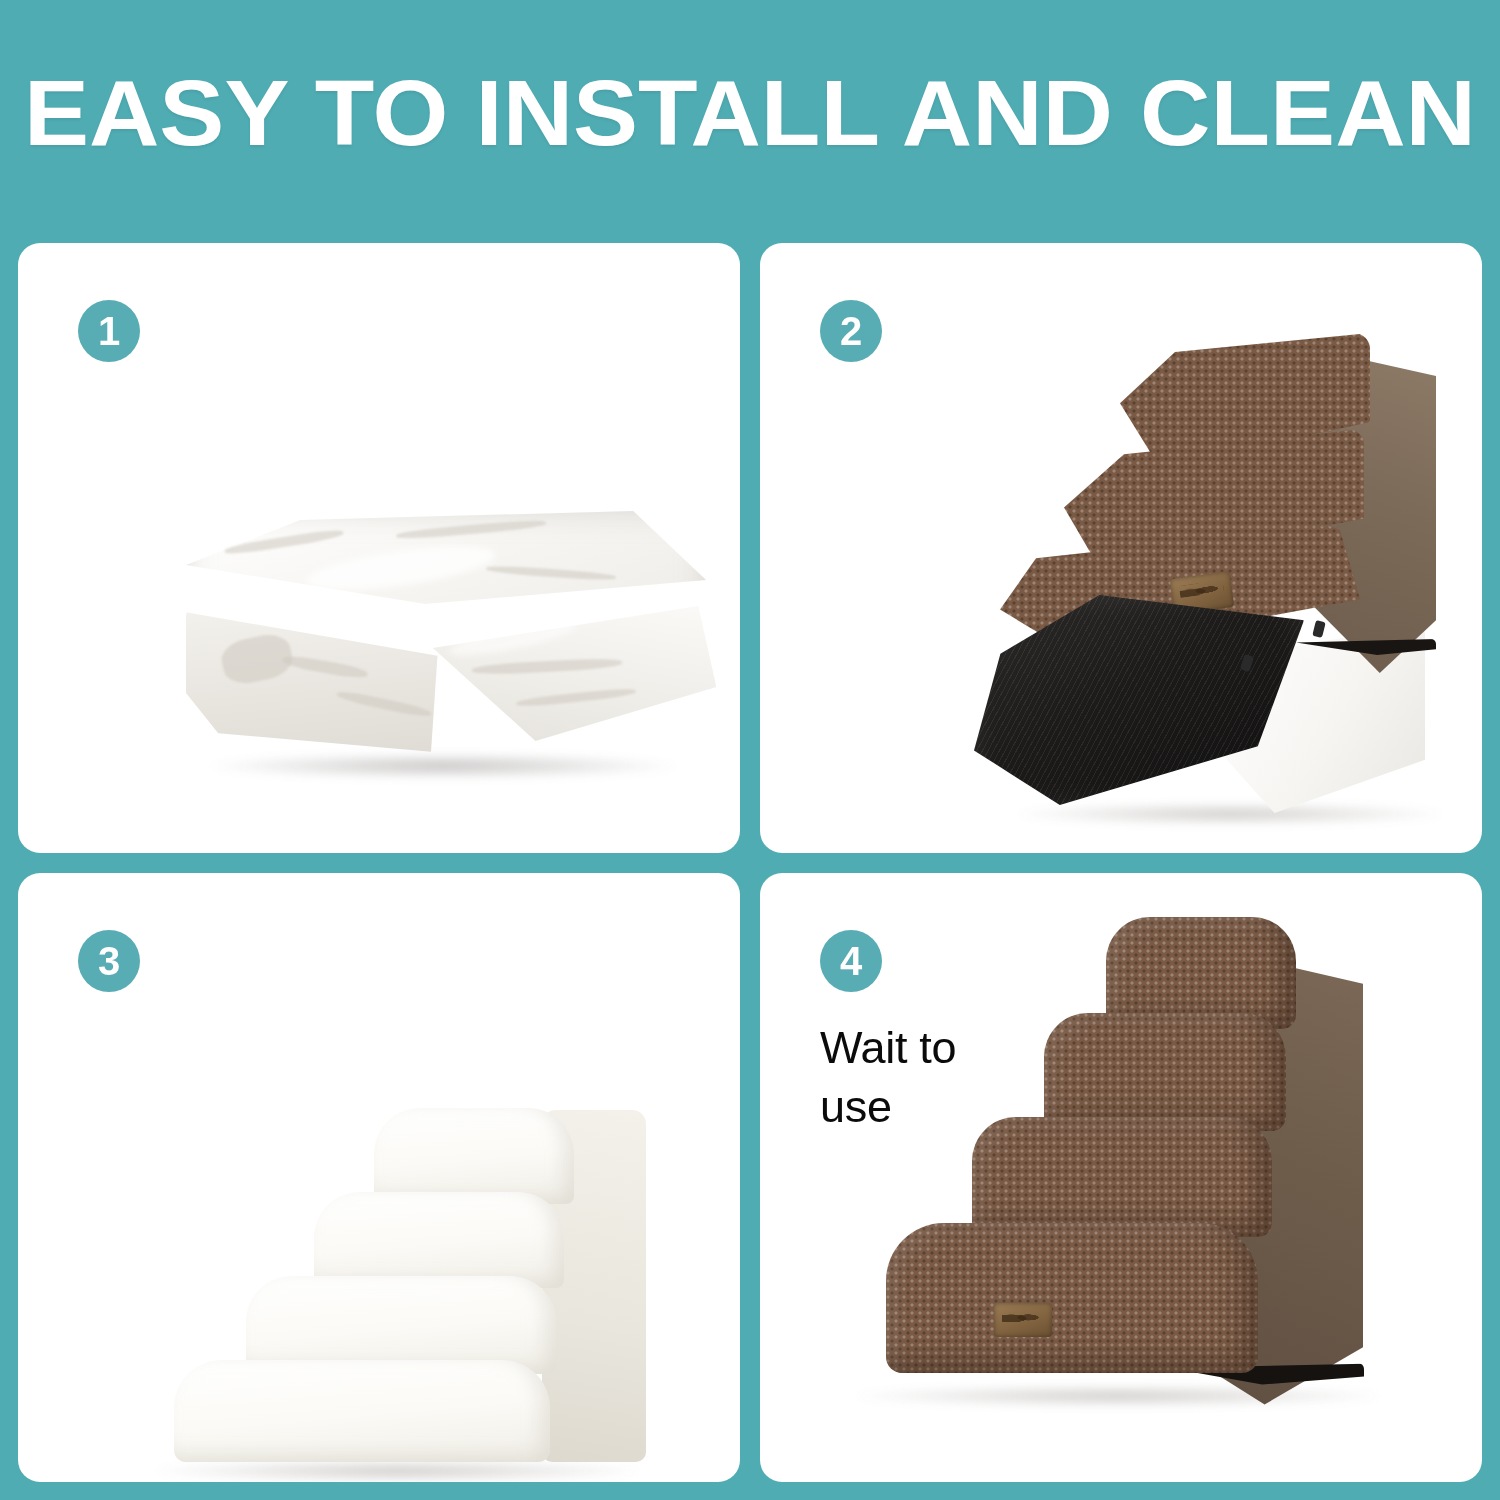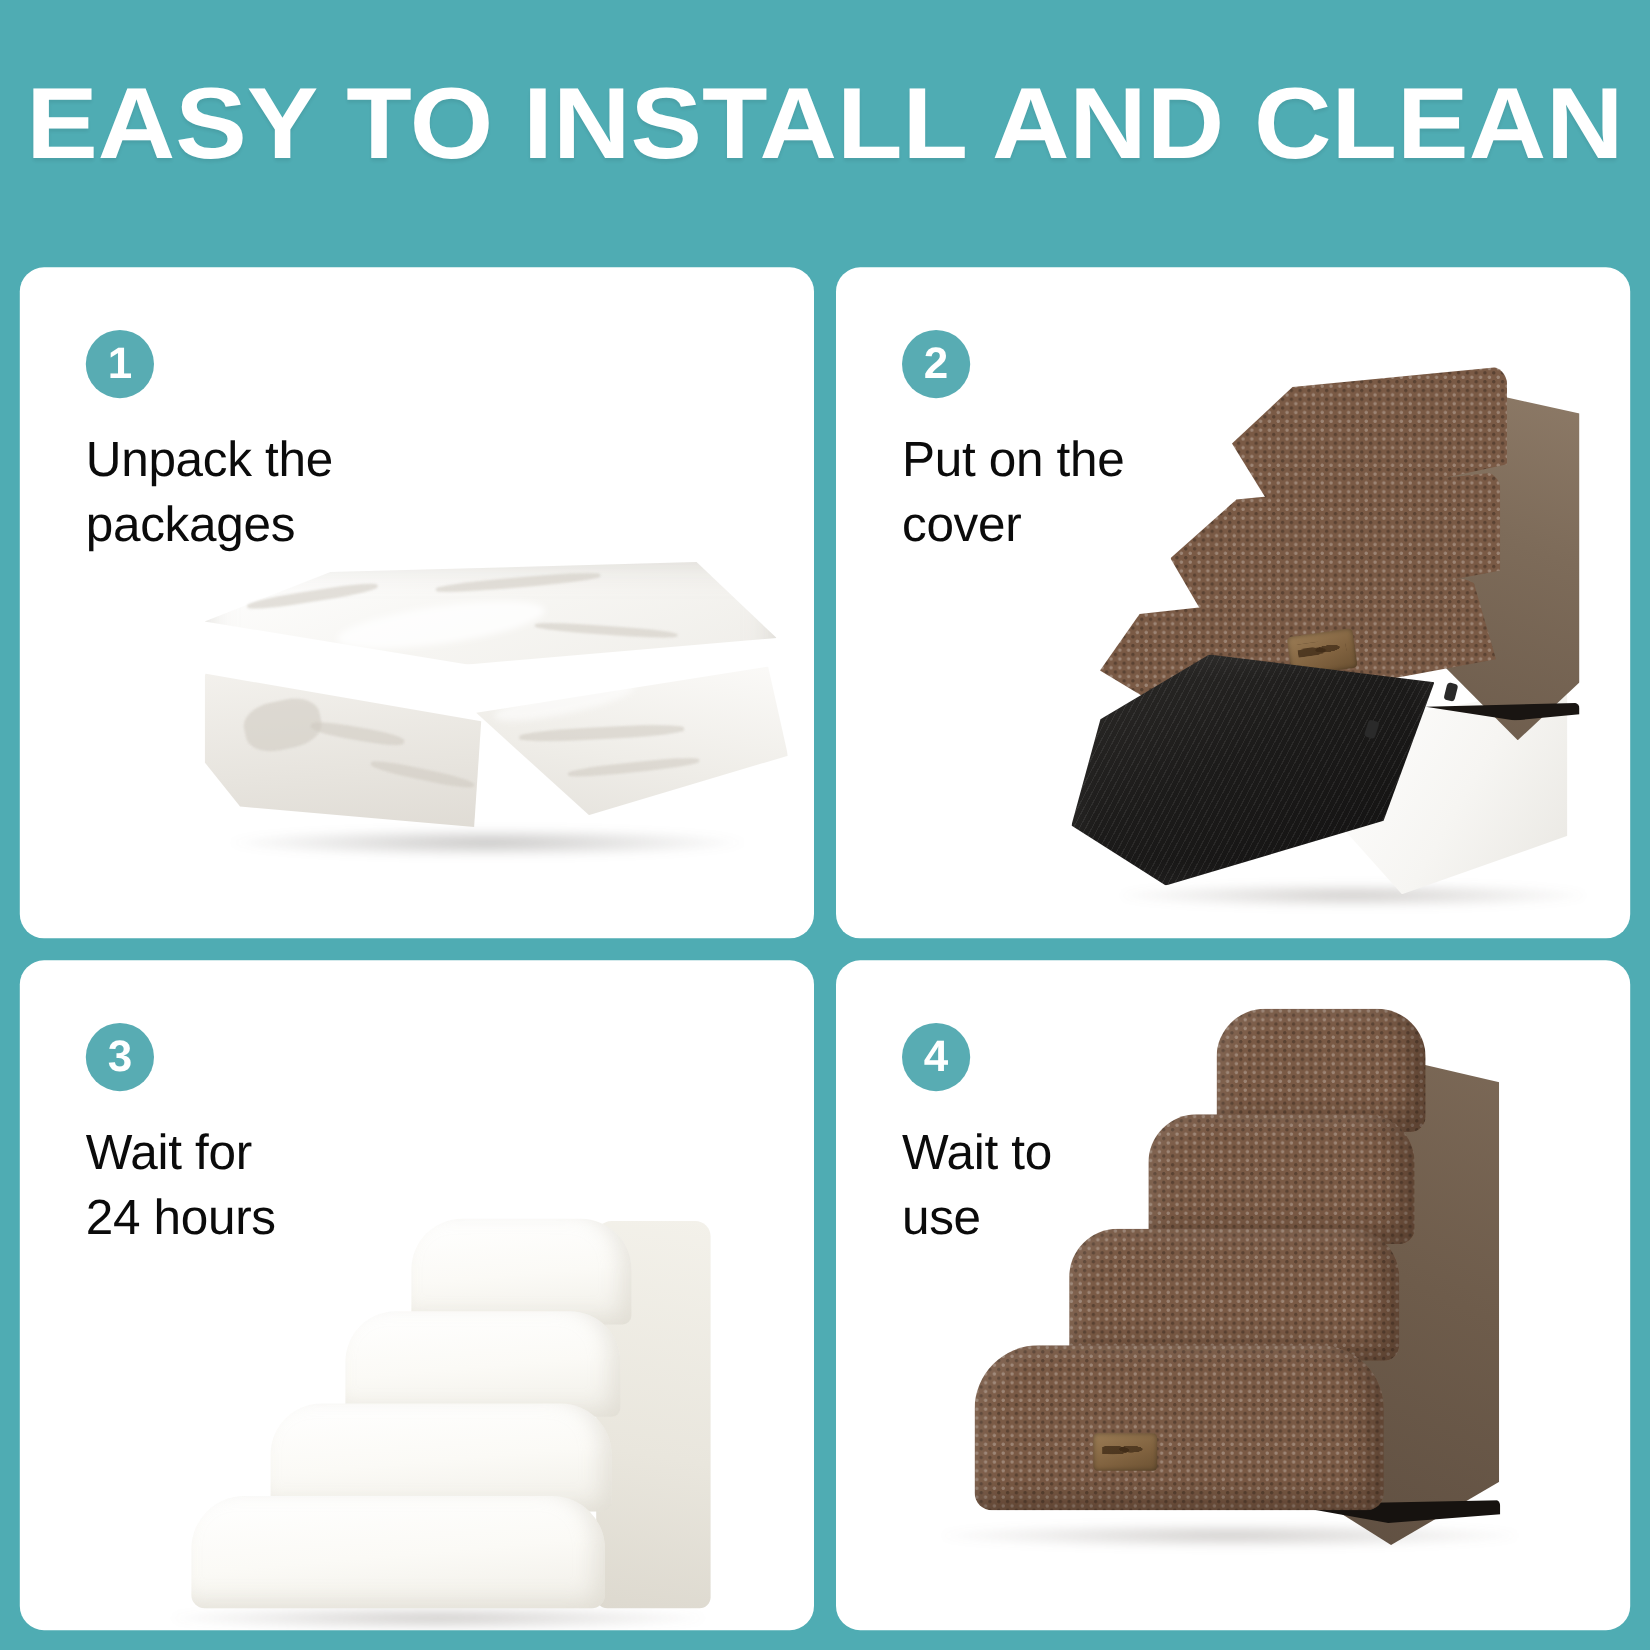--- a/index.html
+++ b/index.html
@@ -346,22 +346,20 @@
           <div class="wrinkle" style="left:96px;top:150px;width:86px;height:12px;transform:rotate(10deg);"></div>
           <div class="wrinkle" style="left:150px;top:188px;width:96px;height:10px;transform:rotate(12deg);"></div>
           <div class="wrinkle" style="left:286px;top:150px;width:150px;height:11px;transform:rotate(-3deg);"></div>
           <div class="wrinkle" style="left:330px;top:182px;width:120px;height:9px;transform:rotate(-6deg);"></div>
           <div class="sheen" style="left:120px;top:40px;width:190px;height:34px;transform:rotate(-8deg);"></div>
           <div class="sheen" style="left:262px;top:116px;width:130px;height:22px;transform:rotate(-12deg);opacity:.7;"></div>
         </div>
       </div>
       <div class="step-head">
         <div class="badge">1</div>
-        <div class="caption">Unpack the
-packages</div>
       </div>
     </div>
 
     <div class="card">
       <div class="art">
         <div class="c2">
           <div class="stair-shadow" style="left:-40px;top:470px;width:420px;"></div>
           <div class="c2-foam"></div>
           <div class="c2-side"></div>
           <div class="c2-side-base"></div>
@@ -369,41 +367,37 @@
           <div class="c2-mid fabric"></div>
           <div class="c2-roll fabric"></div>
           <div class="tag" style="left:112px;top:242px;width:60px;height:36px;transform:rotate(-8deg);"></div>
           <div class="c2-flap"></div>
           <div class="zip" style="left:182px;top:322px;transform:rotate(18deg);"></div>
           <div class="zip" style="left:254px;top:288px;transform:rotate(14deg);"></div>
         </div>
       </div>
       <div class="step-head">
         <div class="badge">2</div>
-        <div class="caption">Put on the
-cover</div>
       </div>
     </div>
 
     <div class="card">
       <div class="art">
         <div class="c3">
           <div class="stair-shadow" style="left:20px;top:372px;width:480px;"></div>
           <div class="foam-side" style="left:404px;top:22px;width:104px;height:352px;border-radius:14px 14px 10px 10px;"></div>
           <div class="foam-step" style="left:236px;top:20px;width:200px;height:96px;"></div>
           <div class="foam-step" style="left:176px;top:104px;width:250px;height:96px;"></div>
           <div class="foam-step" style="left:108px;top:188px;width:310px;height:98px;"></div>
           <div class="foam-step" style="left:36px;top:272px;width:376px;height:102px;border-radius:48px 48px 12px 12px;"></div>
         </div>
 
       </div>
       <div class="step-head">
         <div class="badge">3</div>
-        <div class="caption">Wait for
-24 hours</div>
       </div>
     </div>
 
     <div class="card">
       <div class="art">
         <div class="c4">
           <div class="stair-shadow" style="left:-10px;top:474px;width:520px;"></div>
           <div class="c4-side"></div>
           <div class="c4-base"></div>
           <div class="c4-tread fabric" style="left:238px;top:6px;width:190px;height:112px;"></div>

